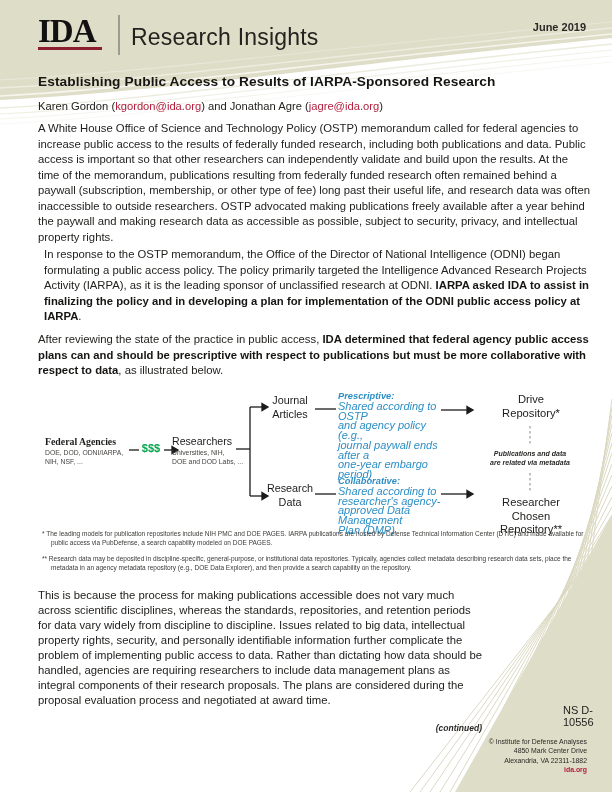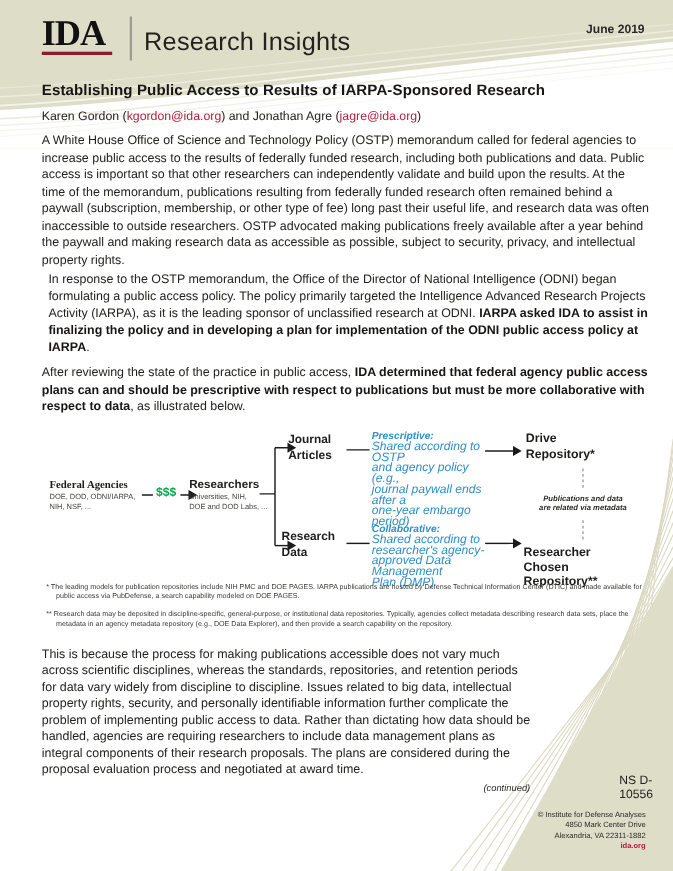--- a/index.html
+++ b/index.html
@@ -29,33 +29,33 @@
   .authors{font-size:11.2px;color:#23221f;}
   .email{color:#b01e3d;text-decoration:none;}
   .body-par{font-size:11.3px;line-height:15.5px;color:#23221f;text-align:left;}
   .body-par b{color:#161513;}
 
   
   #diagram{position:absolute;left:0;top:386px;width:612px;height:164px;}
   #diagram svg{position:absolute;left:0;top:0;}
   .dg-node{position:absolute;color:#1d1c1a;}
   .dg-head{font-size:9.8px;font-weight:600;font-family:Liberation Serif, serif;}
-  .dg-head-lg{font-size:10.6px;font-weight:700;}
+  .dg-head-lg{font-size:10.6px;font-weight:400;}
   .dg-sub{font-size:6.8px;line-height:9px;color:#454440;margin-top:1px;}
-  .dg-center{text-align:left;font-size:10.8px;line-height:13.5px;font-weight:bold;}
+  .dg-center{text-align:center;font-size:10.8px;line-height:13.5px;}
   .dg-dollars{font-size:11px;font-weight:bold;color:#0aa64f;text-align:center;}
   .dg-blue-label{font-size:9.3px;font-weight:bold;font-style:italic;color:#2d8fc5;}
   .dg-blue-body{font-size:11px;font-style:italic;line-height:9.7px;color:#2d8fc5;margin-top:1px;}
   .dg-meta{font-size:7px;font-weight:bold;font-style:italic;line-height:9px;text-align:center;color:#2a2927;}
 
   
   .footnote{font-size:6.5px;line-height:8.6px;color:#3a3936;padding-left:9px;text-indent:-9px;}
 
   
-  .continued{font-size:8.5px;font-style:italic;color:#2a2927;text-align:right;padding-right:4px;margin-top:3px;}
+  .continued{font-size:8.5px;font-style:italic;color:#2a2927;text-align:right;padding-right:4px;margin-top:15px;font-weight:bold;}
   .doc-number{font-size:11px;color:#23221f;padding-left:36px;}
   .footer-block{text-align:right;font-size:6.9px;line-height:9.4px;color:#2a2927;}
   .footer-link{color:#b01e3d;font-weight:bold;text-decoration:none;}
 </style>
 </head>
 <body>
 
 <div id="page">
 
   <svg id="header-art" width="612" height="135" viewBox="0 0 612 135">

